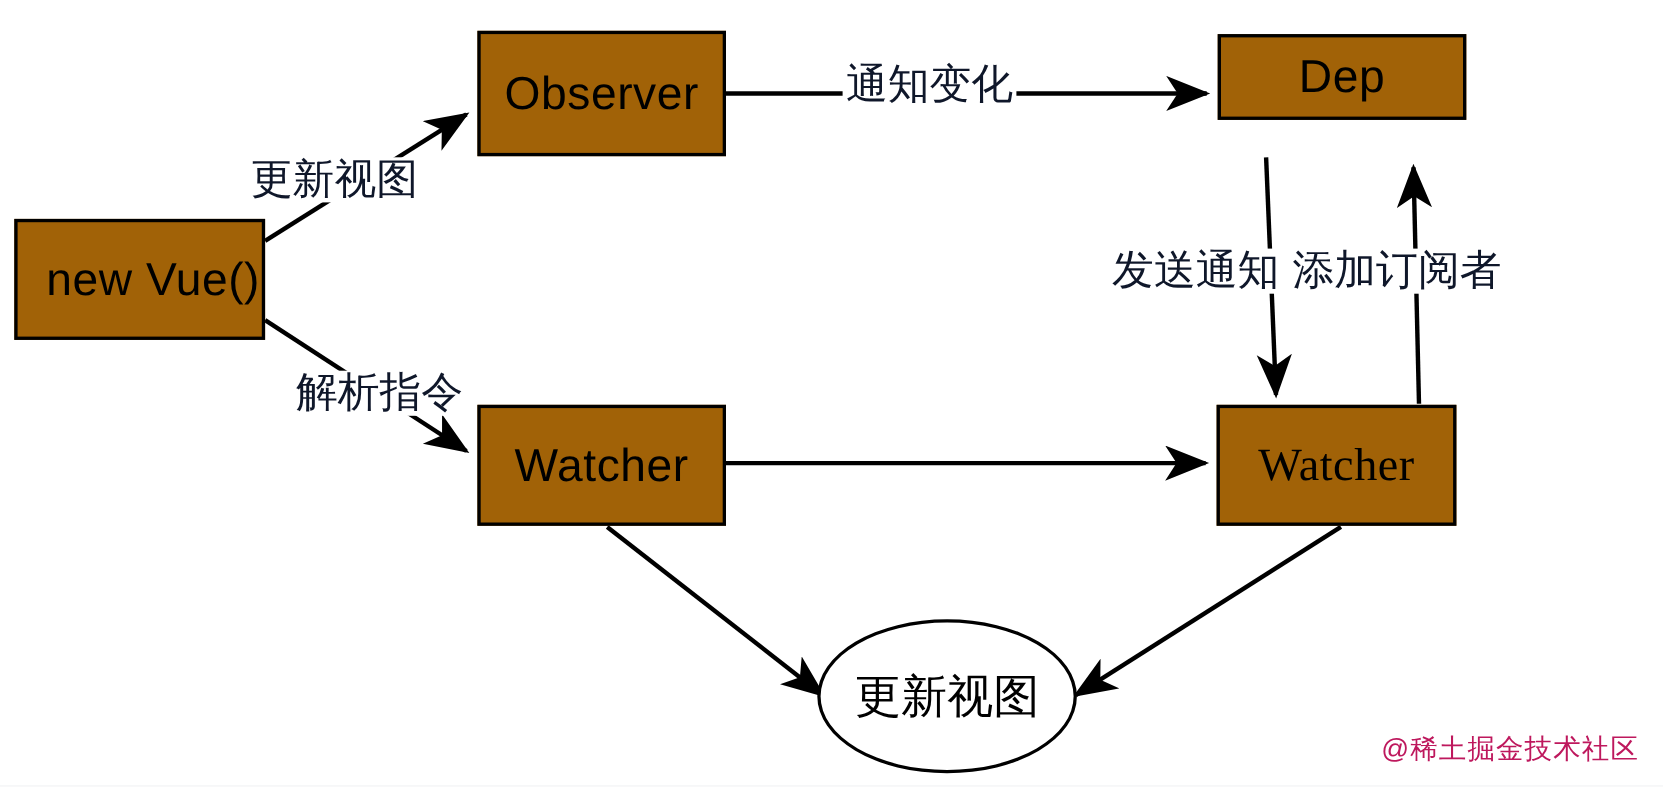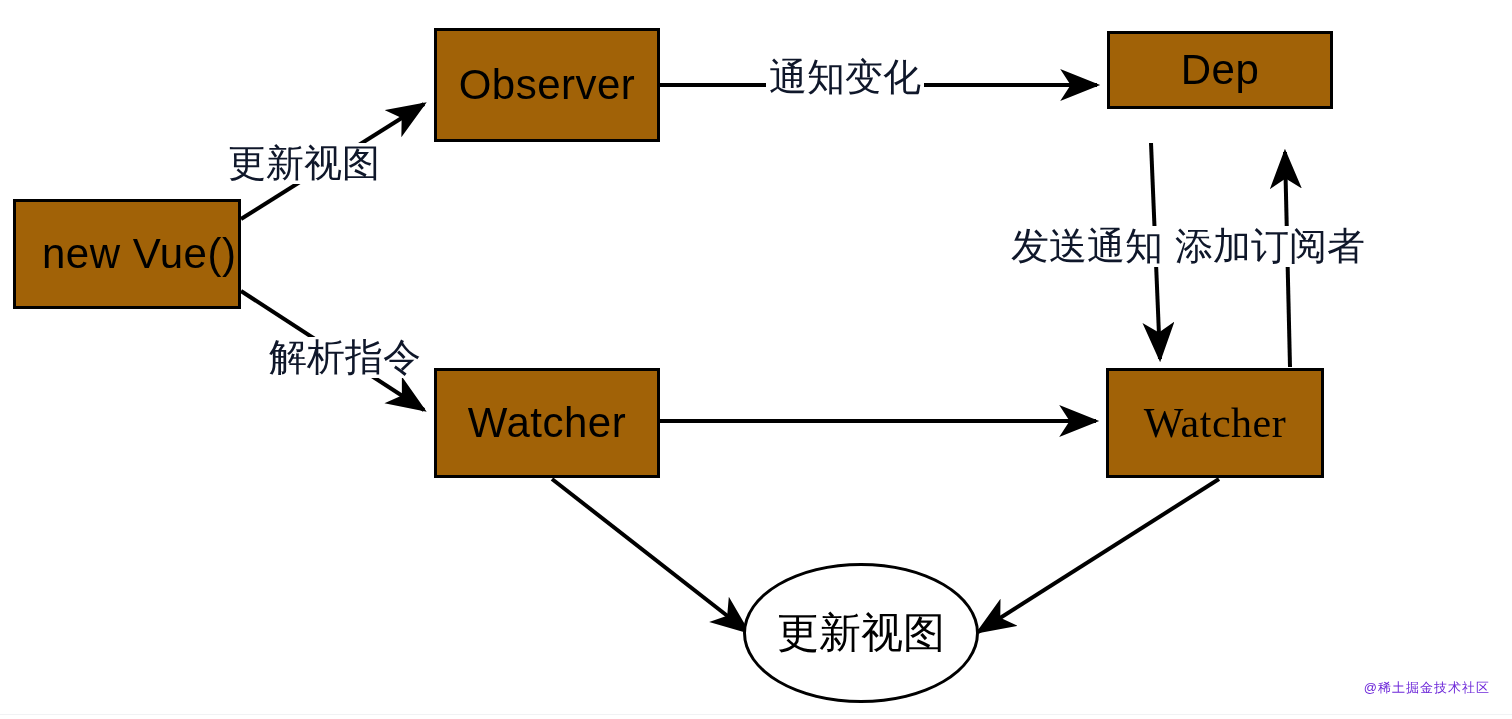--- a/index.html
+++ b/index.html
@@ -66,22 +66,22 @@
     font-family: "Liberation Sans", "DejaVu Sans", sans-serif;
     padding: 0 3px;
   }
   .edge-label.two-line {
     line-height: 1.06;
   }
   .watermark {
     position: absolute;
     right: 22px;
     bottom: 22px;
-    color: #6d28d9;
-    font-size: 13px;
+    color: #be185d;
+    font-size: 25px;
     letter-spacing: 1px;
     font-family: "Liberation Sans", "DejaVu Sans", sans-serif;
     user-select: none;
   }
   .bottom-rule {
     position: absolute;
     left: 0;
     right: 0;
     bottom: 4px;
     height: 1px;

